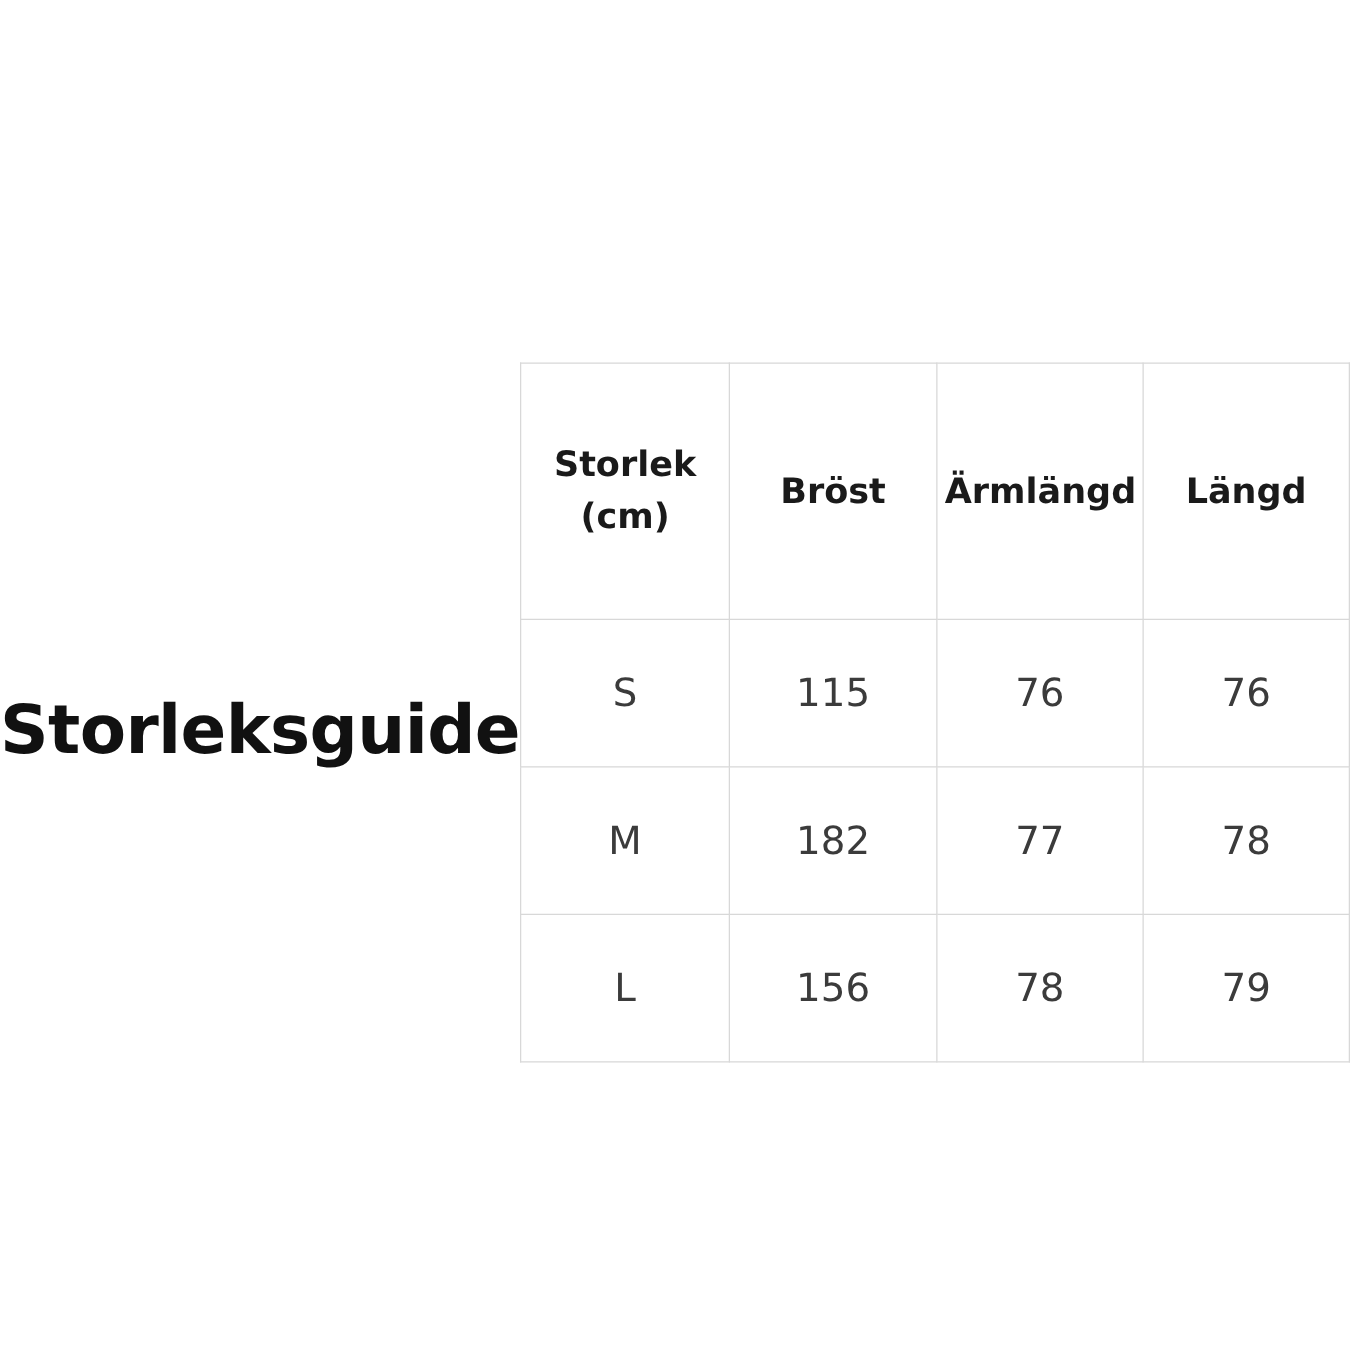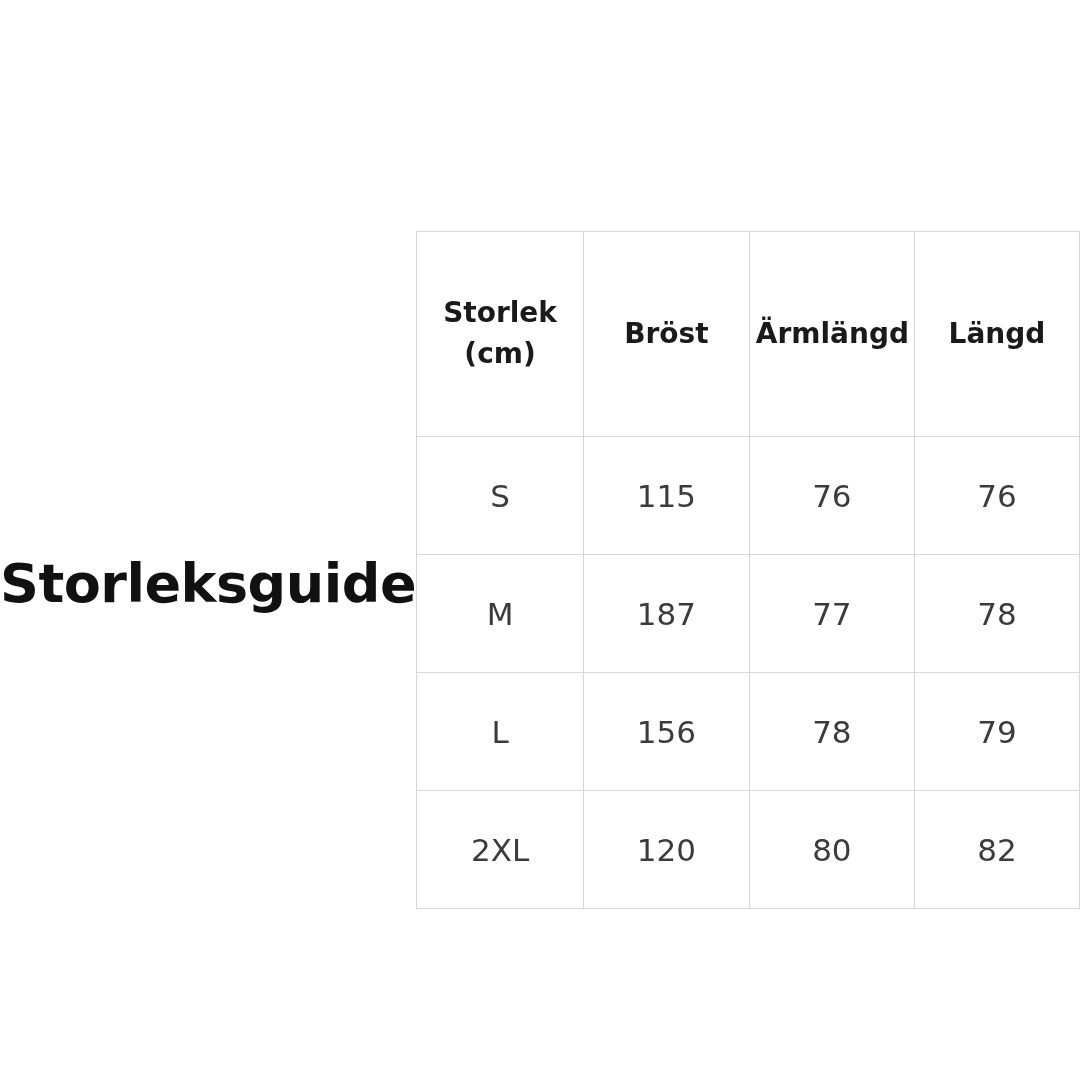--- a/index.html
+++ b/index.html
@@ -102,33 +102,27 @@
       </thead>
       <tbody>
         <tr>
           <td>S</td>
           <td>115</td>
           <td>76</td>
           <td>76</td>
         </tr>
         <tr>
           <td>M</td>
-          <td>187</td>
+          <td>182</td>
           <td>77</td>
           <td>78</td>
         </tr>
         <tr>
           <td>L</td>
           <td>156</td>
           <td>78</td>
           <td>79</td>
         </tr>
-        <tr>
-          <td>2XL</td>
-          <td>120</td>
-          <td>80</td>
-          <td>82</td>
-        </tr>
       </tbody>
     </table>
   </div>
 
 </div>
 
 </body></html>

